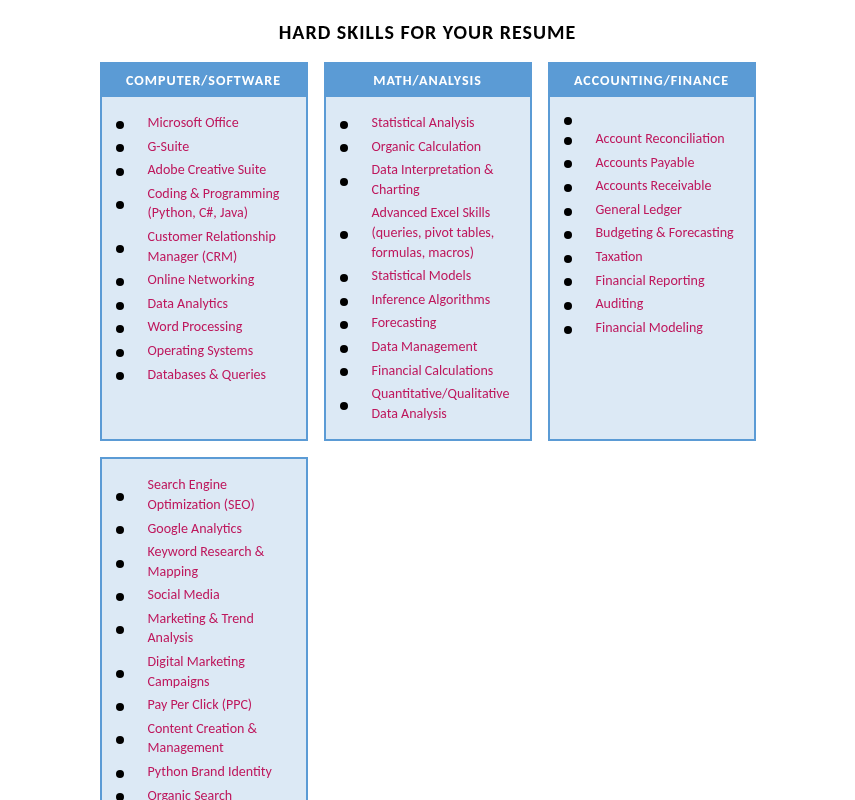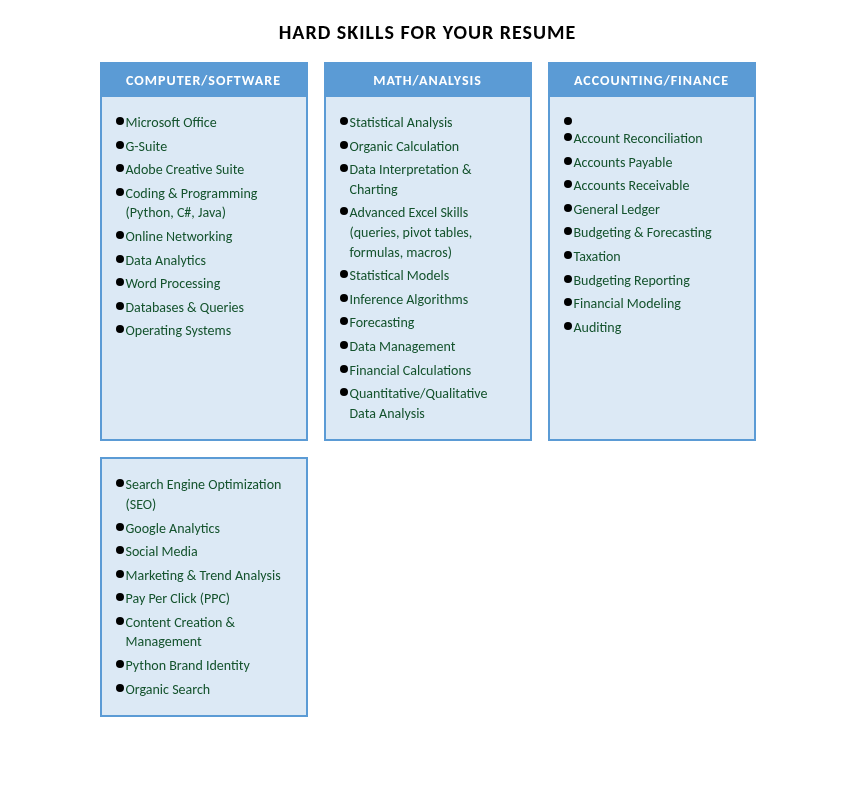--- a/index.html
+++ b/index.html
@@ -59,25 +59,25 @@
     }
 
     .card-body ul {
       list-style: none;
       padding: 0;
       margin: 0;
     }
 
     .card-body ul li {
       font-size: 14px;
-      color: #14532d;
+      color: #be185d;
       padding: 2px 0 2px 0;
       display: flex;
-      align-items: flex-start;
-      gap: 2px;
+      align-items: center;
+      gap: 24px;
       line-height: 1.4;
     }
 
     .bullet {
       display: inline-block;
       width: 8px;
       height: 8px;
       border-radius: 50%;
       background: #000000;
       margin-top: 4px;
@@ -105,37 +105,41 @@
             <li>
               <span class="bullet"></span>
               <span>Adobe Creative Suite</span>
             </li>
             <li>
               <span class="bullet"></span>
               <span>Coding &amp; Programming (Python, C#, Java)</span>
             </li>
             <li>
               <span class="bullet"></span>
+              <span>Customer Relationship Manager (CRM)</span>
+            </li>
+            <li>
+              <span class="bullet"></span>
               <span>Online Networking</span>
             </li>
             <li>
               <span class="bullet"></span>
               <span>Data Analytics</span>
             </li>
             <li>
               <span class="bullet"></span>
               <span>Word Processing</span>
             </li>
             <li>
               <span class="bullet"></span>
+              <span>Operating Systems</span>
+            </li>
+            <li>
+              <span class="bullet"></span>
               <span>Databases &amp; Queries</span>
-            </li>
-            <li>
-              <span class="bullet"></span>
-              <span>Operating Systems</span>
             </li>
           </ul>
         </div>
       </div>
       <div class="card">
         <div class="card-header">MATH/ANALYSIS</div>
         <div class="card-body">
           <ul>
             <li>
               <span class="bullet"></span>
@@ -206,51 +210,59 @@
             <li>
               <span class="bullet"></span>
               <span>Budgeting &amp; Forecasting</span>
             </li>
             <li>
               <span class="bullet"></span>
               <span>Taxation</span>
             </li>
             <li>
               <span class="bullet"></span>
-              <span>Budgeting Reporting</span>
+              <span>Financial Reporting</span>
+            </li>
+            <li>
+              <span class="bullet"></span>
+              <span>Auditing</span>
             </li>
             <li>
               <span class="bullet"></span>
               <span>Financial Modeling</span>
             </li>
-            <li>
-              <span class="bullet"></span>
-              <span>Auditing</span>
-            </li>
           </ul>
         </div>
       </div>
       <div class="card">
         <div class="card-body">
           <ul>
             <li>
               <span class="bullet"></span>
               <span>Search Engine Optimization (SEO)</span>
             </li>
             <li>
               <span class="bullet"></span>
               <span>Google Analytics</span>
             </li>
             <li>
               <span class="bullet"></span>
+              <span>Keyword Research &amp; Mapping</span>
+            </li>
+            <li>
+              <span class="bullet"></span>
               <span>Social Media</span>
             </li>
             <li>
               <span class="bullet"></span>
               <span>Marketing &amp; Trend Analysis</span>
+            </li>
+            <li>
+              <span class="bullet"></span>
+              <span>Digital Marketing Campaigns</span>
             </li>
             <li>
               <span class="bullet"></span>
               <span>Pay Per Click (PPC)</span>
             </li>
             <li>
               <span class="bullet"></span>
               <span>Content Creation &amp; Management</span>
             </li>
             <li>

